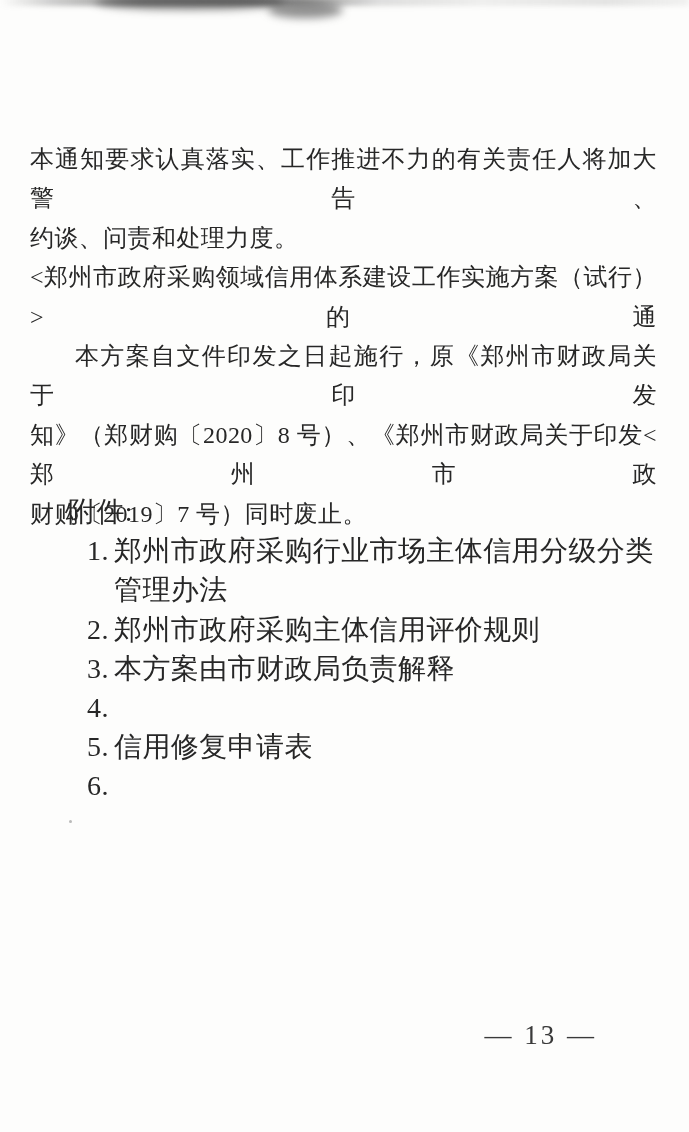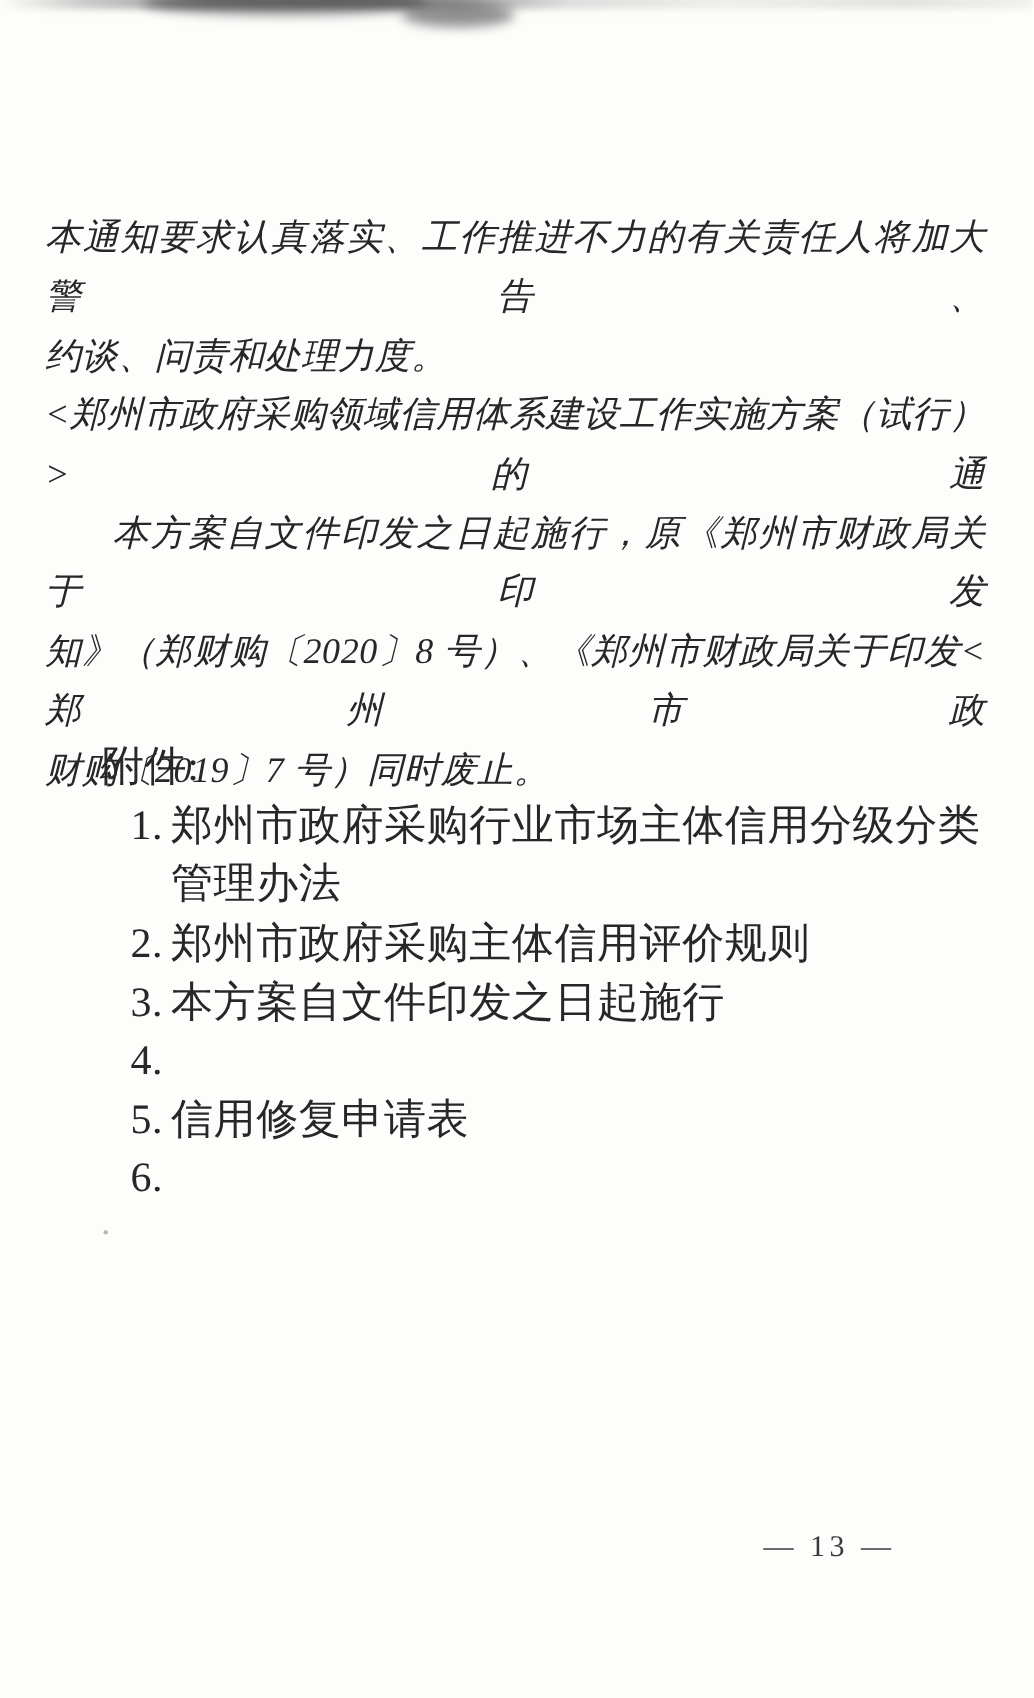--- a/index.html
+++ b/index.html
@@ -57,21 +57,20 @@
   }
   
   .body-text {
     position: absolute;
     top: 140px;
     left: 30px;
     right: 32px;
     font-size: 24px;
     line-height: 39.4px;
     letter-spacing: 0.4px;
-    font-style: italic;
   }
   .line {
     text-align: justify;
   }
   .line.full {
     text-align-last: justify;
   }
   .line.indent {
     text-indent: 45px;
   }
@@ -95,21 +94,21 @@
   .attachment-num {
     width: 27px;
     flex: 0 0 27px;
     font-family: "Liberation Serif", "DejaVu Serif", serif;
   }
   
   .page-number {
     position: absolute;
     top: 1020px;
     right: 92px;
-    font-size: 20px;
+    font-size: 27px;
     letter-spacing: 3px;
     color: #3a3a3a;
     white-space: nowrap;
   }
 </style>
 </head>
 <body>
 
 <div class="page">
 
@@ -133,21 +132,21 @@
     <div class="attachment-item">
       <span class="attachment-num">1.</span>
       <span class="attachment-text">郑州市政府采购行业市场主体信用分级分类管理办法</span>
     </div>
     <div class="attachment-item">
       <span class="attachment-num">2.</span>
       <span class="attachment-text">郑州市政府采购主体信用评价规则</span>
     </div>
     <div class="attachment-item">
       <span class="attachment-num">3.</span>
-      <span class="attachment-text">本方案自文件印发之日起施行</span>
+      <span class="attachment-text">本方案由市财政局负责解释</span>
     </div>
     <div class="attachment-item">
       <span class="attachment-num">4.</span>
     </div>
     <div class="attachment-item">
       <span class="attachment-num">5.</span>
       <span class="attachment-text">信用修复申请表</span>
     </div>
     <div class="attachment-item">
       <span class="attachment-num">6.</span>

